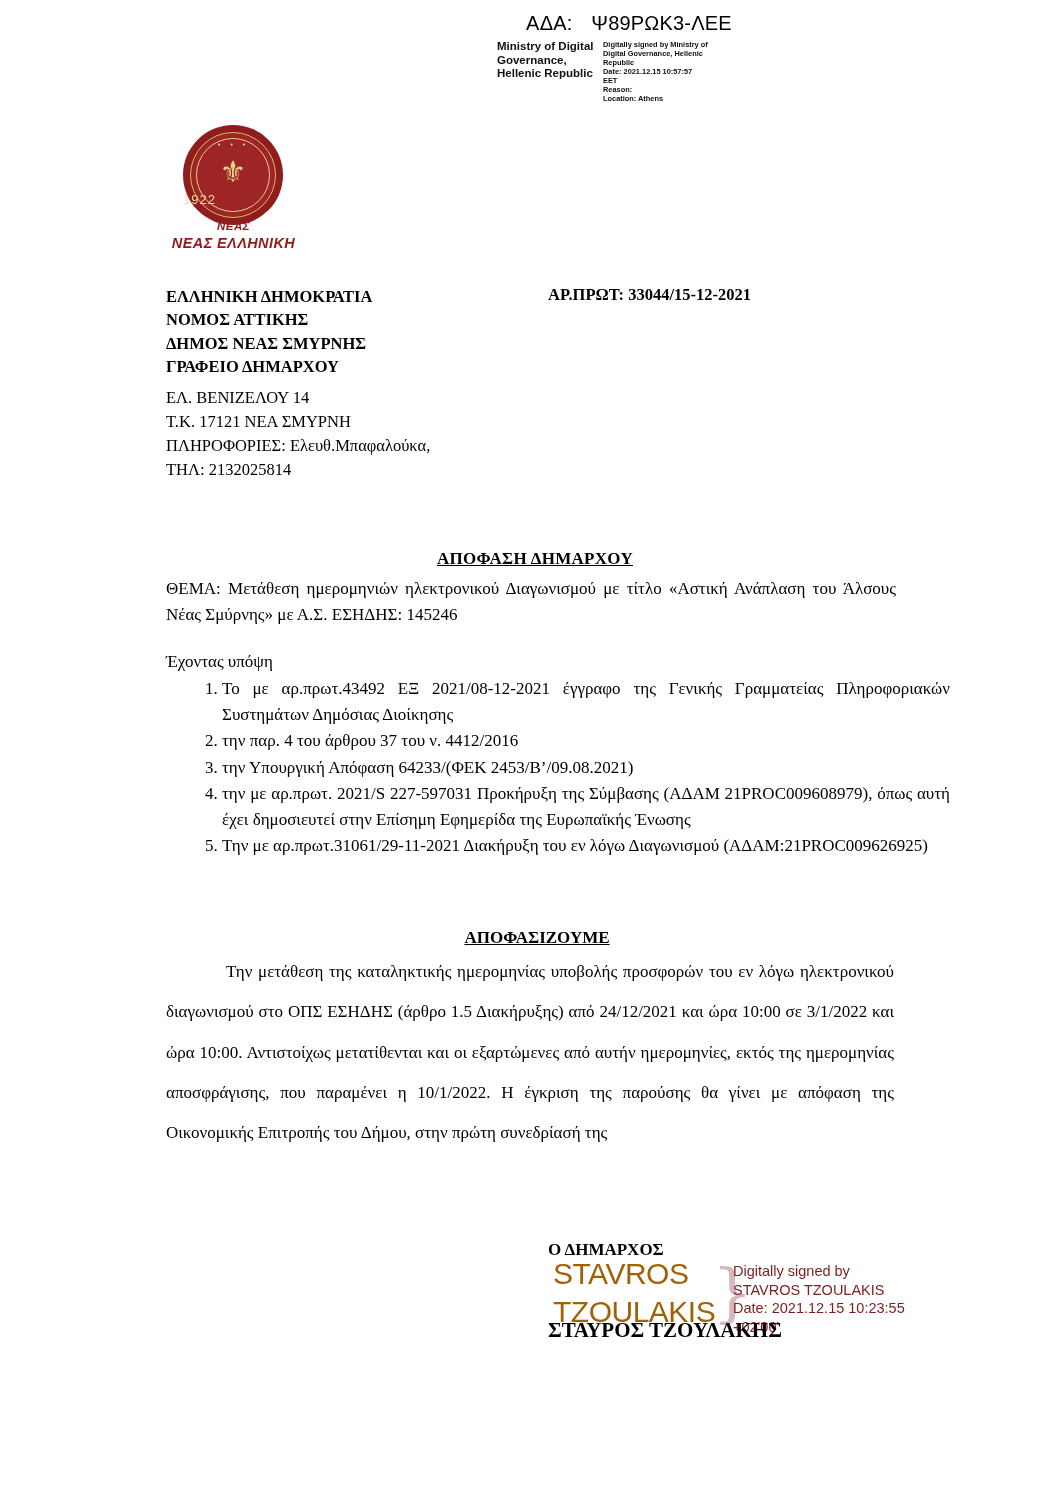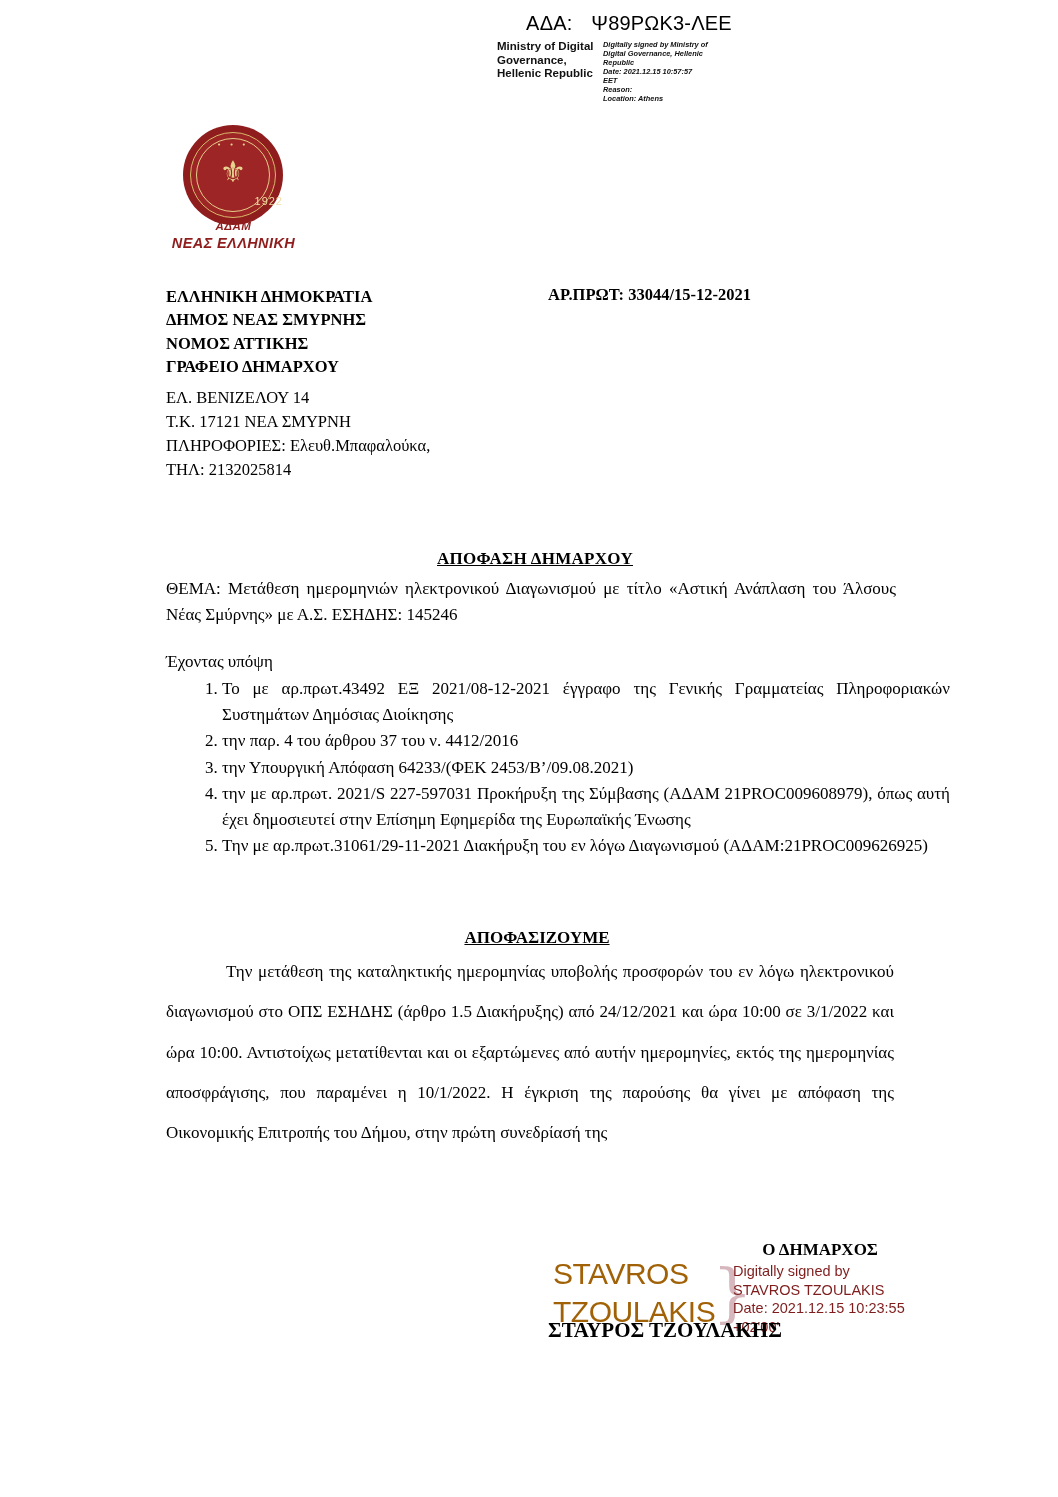--- a/index.html
+++ b/index.html
@@ -111,23 +111,23 @@
     font-size: 30px;
     line-height: 34px;
     text-align: center;
     font-family: "DejaVu Sans", sans-serif;
   }
   .emblem .year {
     position: absolute;
     bottom: 18px;
     left: 0;
     width: 100px;
-    text-align: right;
+    text-align: left;
     color: #f0dca6;
-    font-size: 11px;
+    font-size: 13px;
     font-family: "Liberation Sans", sans-serif;
     letter-spacing: 1px;
   }
   .emblem .dot-top {
     position: absolute;
     top: 16px; left: 0; width: 100px;
     text-align: center;
     color: #e8d28f;
     font-size: 7px;
     letter-spacing: 3px;
@@ -257,21 +257,21 @@
     text-align: justify;
     text-indent: 60px;
   }
 
   
   .mayor-label {
     position: absolute;
     top: 1240px;
     left: 548px;
     width: 330px;
-    text-align: right;
+    text-align: left;
     font-size: 17px;
     font-weight: 700;
   }
   .mayor-name {
     position: absolute;
     top: 1318px;
     left: 548px;
     width: 330px;
     font-size: 21px;
     font-weight: 700;
@@ -314,44 +314,44 @@
 <body>
 
 <div class="page">
 
   <div class="ada-line">
     <span class="ada-label">ΑΔΑ</span><span class="ada-sep">: </span><span class="ada-value">Ψ89ΡΩΚ3-ΛΕΕ</span>
   </div>
 
   <div class="sig-stamp">
     <div class="ministry">Ministry of Digital Governance, Hellenic Republic</div>
-    <div class="details" style="white-space: pre-line; font-style: italic;">Digitally signed by Ministry of Digital Governance, Hellenic Republic
+    <div class="details" style="white-space: pre-line;">Digitally signed by Ministry of Digital Governance, Hellenic Republic
 Date: 2021.12.15 10:57:57
 EET
 Reason:
 Location: Athens</div>
   </div>
 
   <div class="emblem">
     <div class="seal-wrap">
       <div class="seal-outer"></div>
       <div class="seal-inner"></div>
       <div class="seal-ring"></div>
       <div class="dot-top">• • •</div>
       <div class="lion">⚜</div>
       <div class="year">1922</div>
     </div>
-    <div class="name1">ΑΔΑΜ</div>
+    <div class="name1">ΝΕΑΣ</div>
     <div class="name2">ΝΕΑΣ ΕΛΛΗΝΙΚΗ</div>
   </div>
 
   <div class="letterhead">
     <div>ΕΛΛΗΝΙΚΗ ΔΗΜΟΚΡΑΤΙΑ</div>
+    <div>ΝΟΜΟΣ ΑΤΤΙΚΗΣ</div>
     <div>ΔΗΜΟΣ ΝΕΑΣ ΣΜΥΡΝΗΣ</div>
-    <div>ΝΟΜΟΣ ΑΤΤΙΚΗΣ</div>
     <div>ΓΡΑΦΕΙΟ ΔΗΜΑΡΧΟΥ</div>
   </div>
 
   <div class="protocol">ΑΡ.ΠΡΩΤ: 33044/15-12-2021</div>
 
   <div class="address">
     <div>ΕΛ. ΒΕΝΙΖΕΛΟΥ  14</div>
     <div>Τ.Κ. 17121 ΝΕΑ ΣΜΥΡΝΗ</div>
     <div>ΠΛΗΡΟΦΟΡΙΕΣ: Ελευθ.Μπαφαλούκα,</div>
     <div>ΤΗΛ:  2132025814</div>

